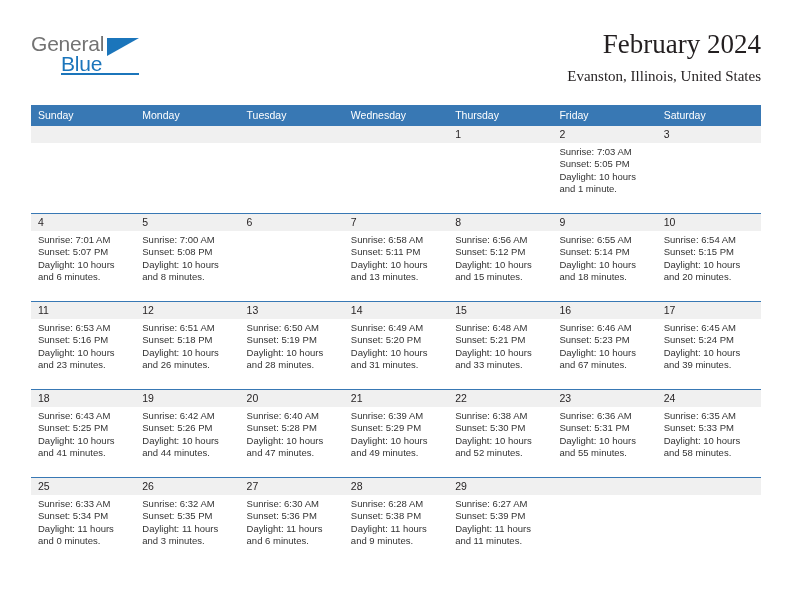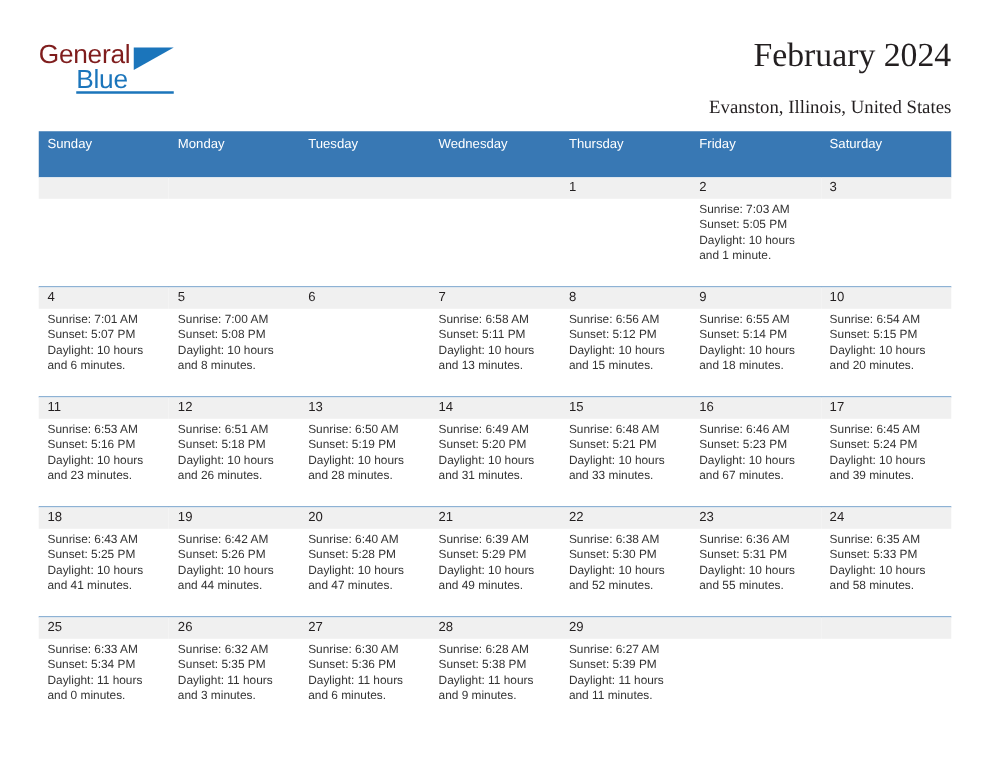--- a/index.html
+++ b/index.html
@@ -35,21 +35,21 @@
     top: 4px;
     width: 150px;
     height: 56px;
   }
   .brand-general {
     position: absolute;
     left: 0;
     top: 0;
     font-size: 21px;
     letter-spacing: -0.2px;
-    color: #7f1d1d;
+    color: #737373;
     font-family: "Liberation Sans", sans-serif;
   }
   .brand-blue {
     position: absolute;
     left: 30px;
     top: 20px;
     font-size: 21px;
     letter-spacing: -0.2px;
     color: #1b75bb;
     font-family: "Liberation Sans", sans-serif;
@@ -84,35 +84,35 @@
     color: #231f20;
     line-height: 32px;
     white-space: nowrap;
     font-weight: normal;
     margin: 0;
   }
   .cal-location {
     font-size: 15px;
     color: #231f20;
     line-height: 20px;
-    margin-top: 16px;
+    margin-top: 6px;
     white-space: nowrap;
   }
 
   
   .calendar {
     position: absolute;
     left: 31px;
     top: 105px;
     width: 730px;
   }
   .dow-row {
     display: flex;
     background: #3878b4;
-    height: 37px;
+    height: 21px;
   }
   .dow-cell {
     flex: 1 1 0;
     color: #ffffff;
     font-size: 10.5px;
     line-height: 21px;
     padding-left: 7px;
     box-sizing: border-box;
     white-space: nowrap;
   }

